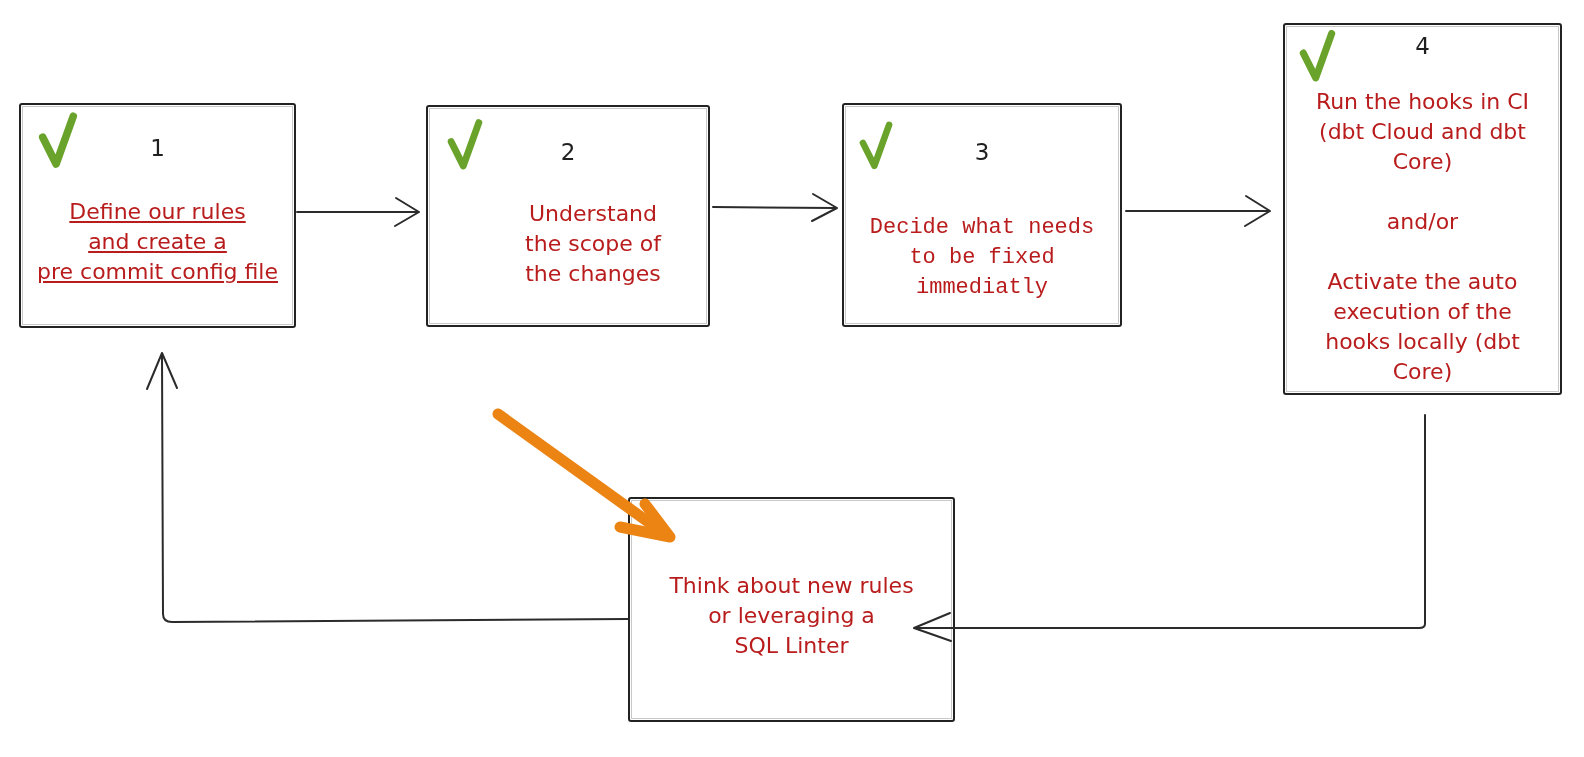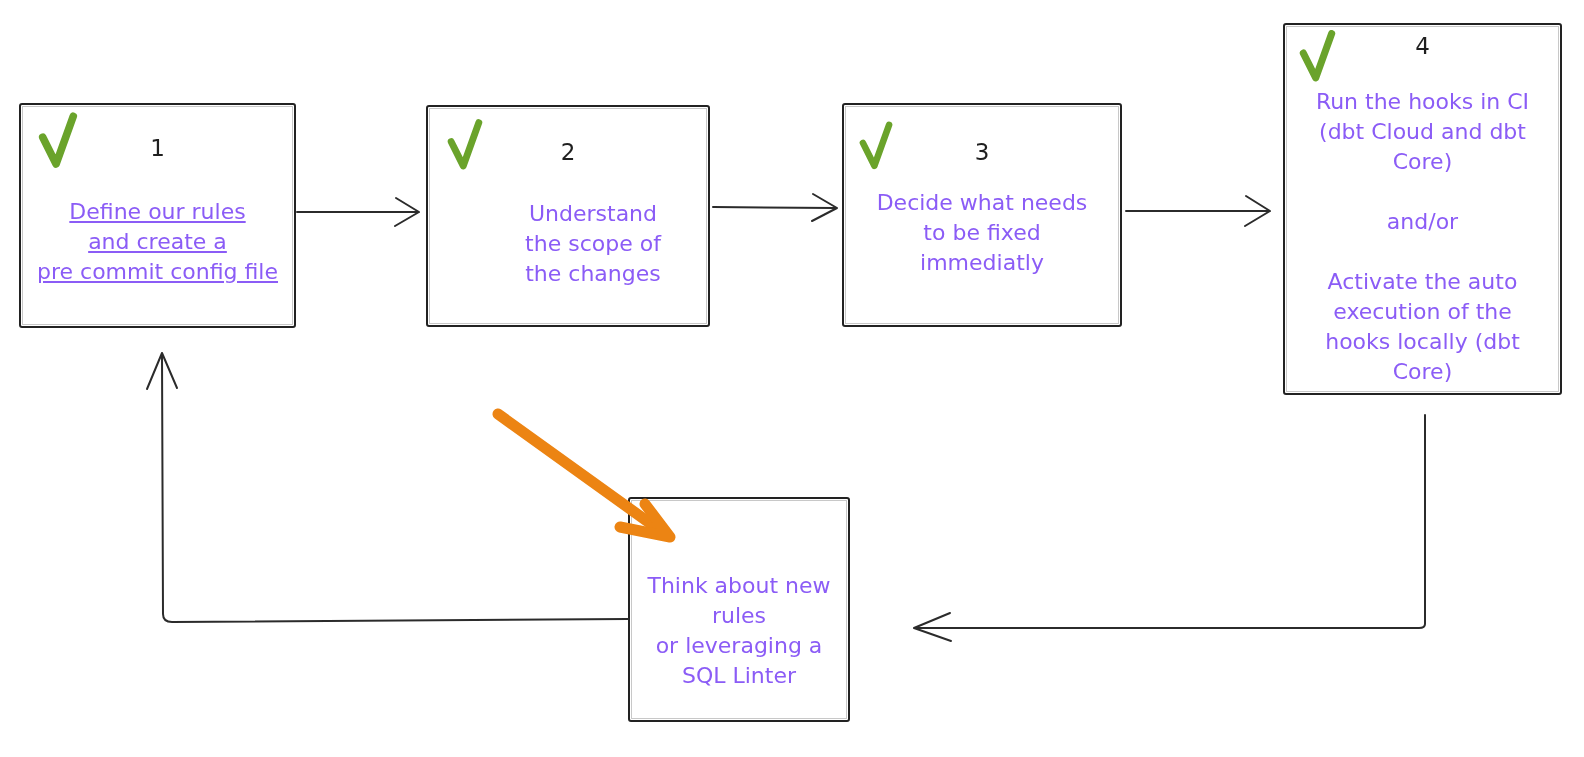--- a/index.html
+++ b/index.html
@@ -39,41 +39,41 @@
     color: #1f1f1f;
   }
   .node .body {
     position: absolute;
     left: 0;
     width: 100%;
     text-align: center;
     font-size: 22px;
     line-height: 30px;
     white-space: pre-line;
-    color: #8b5cf6;
+    color: #b91c1c;
   }
   .n1 { left: 19px;   top: 103px; width: 277px; height: 225px; }
   .n2 { left: 426px;  top: 105px; width: 284px; height: 222px; }
   .n3 { left: 842px;  top: 103px; width: 280px; height: 224px; }
   .n4 { left: 1283px; top: 23px;  width: 279px; height: 372px; }
-  .n5 { left: 628px;  top: 497px; width: 222px; height: 225px; }
+  .n5 { left: 628px;  top: 497px; width: 327px; height: 225px; }
 
   .n1 .check { left: 16px; top: 7px;  width: 42px; height: 60px; }
   .n2 .check { left: 18px; top: 11px; width: 38px; height: 56px; }
   .n3 .check { left: 14px; top: 16px; width: 36px; height: 52px; }
   .n4 .check { left: 13px; top: 5px;  width: 39px; height: 55px; }
 
   .n1 .num { top: 30px; }
   .n2 .num { top: 32px; }
   .n3 .num { top: 34px; }
   .n4 .num { top: 8px;  }
 
   .n1 .body { top: 92px; text-decoration: underline; }
   .n2 .body { top: 92px; margin-left: 25px; }
-  .n3 .body { top: 83px; }
+  .n3 .body { top: 108px; font-family: Liberation Mono, monospace; }
   .n4 .body { top: 62px; }
   .n5 .body { top: 72px; }
 
   .edges {
     position: absolute;
     left: 0; top: 0;
     width: 1584px; height: 757px;
     pointer-events: none;
   }
   .edges .black {

